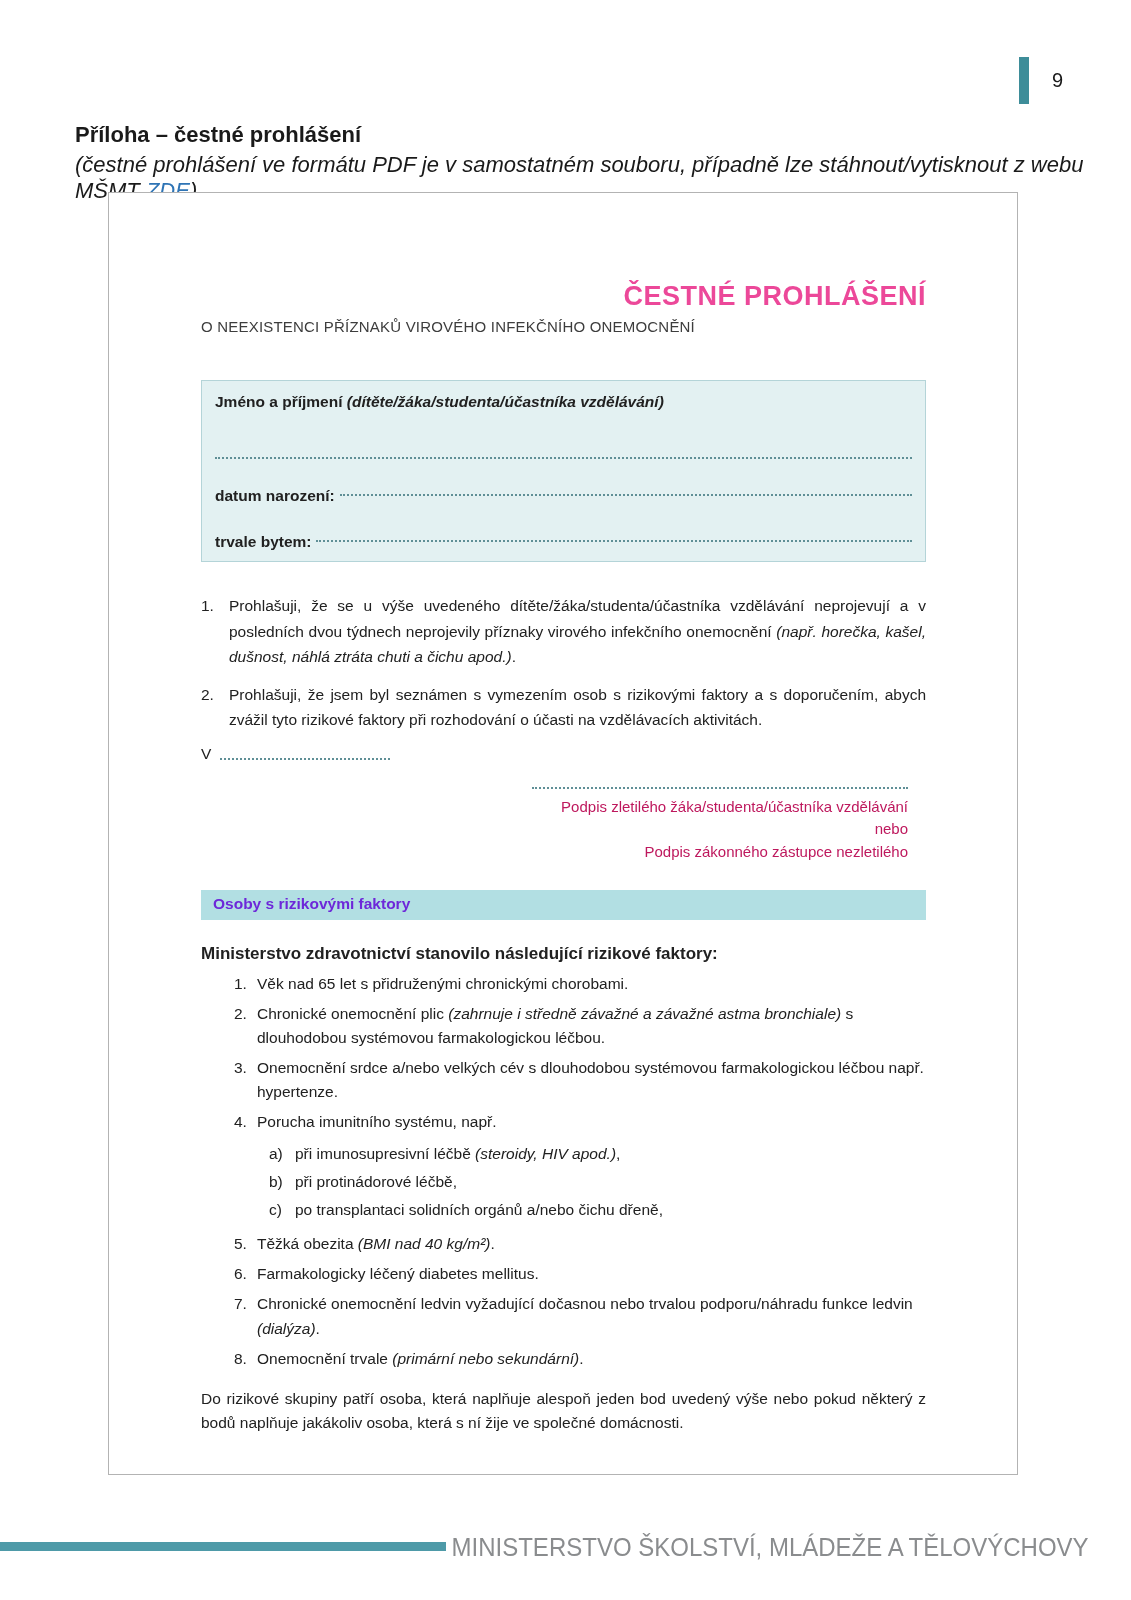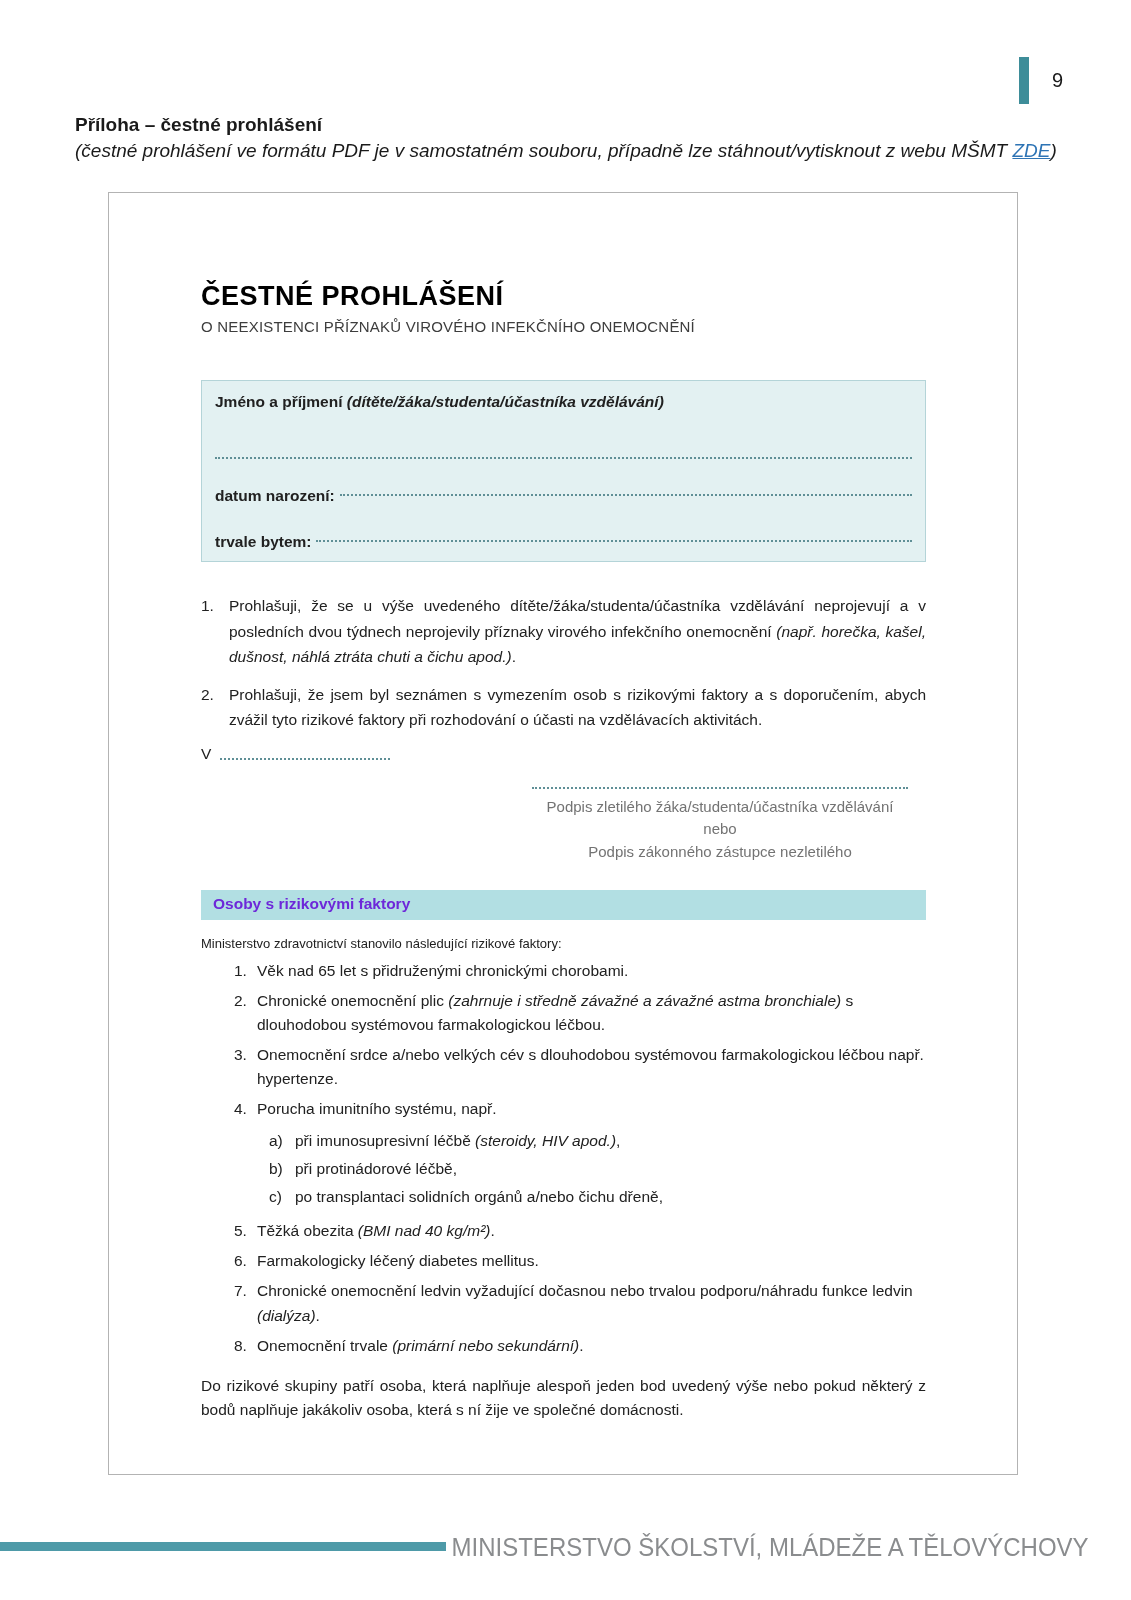--- a/index.html
+++ b/index.html
@@ -19,32 +19,32 @@
     font-family: "Liberation Sans", "DejaVu Sans", sans-serif;
     color: #212121;
   }
 
   
   .page-marker { position: absolute; top: 57px; left: 1019px; display: flex; align-items: center; }
   .page-bar { width: 10px; height: 47px; background: var(--accent-teal); }
   .page-num { font-size: 20px; color: #1a1a1a; margin-left: 23px; }
 
   
-  .doc-header { position: absolute; left: 75px; top: 114px; font-size: 19px; color: #1a1a1a; }
+  .doc-header { position: absolute; left: 75px; top: 122px; font-size: 22px; color: #1a1a1a; }
   .doc-header .title { font-weight: bold; margin-bottom: 4px; }
   .doc-header .note { font-style: italic; }
   .doc-header a.link { color: var(--link-blue); text-decoration: underline; font-style: italic; cursor: pointer; }
 
   
   .form-box {
     position: absolute; left: 108px; top: 192px; width: 910px; height: 1283px;
     border: 1px solid #b3b3b3; background: #fff;
     padding: 0 91px 0 92px;
   }
-  .form-title { text-align: left; font-size: 27px; font-weight: bold; letter-spacing: 0.5px; margin-top: 88px; color: #000000; }
+  .form-title { text-align: right; font-size: 27px; font-weight: bold; letter-spacing: 0.5px; margin-top: 88px; color: #ec4899; }
   .form-subtitle { text-align: left; font-size: 15px; color: #3d3d3d; letter-spacing: 0.2px; margin-top: 6px; }
 
   .dotline { border-bottom: 2px dotted var(--dots); height: 2px; }
 
   .name-box {
     margin-top: 45px; background: var(--name-box-bg); border: 1px solid var(--name-box-border);
     padding: 12px 13px 12px; height: 182px;
   }
   .nb-label { font-size: 15.5px; font-weight: bold; }
   .nb-label .it { font-style: italic; }
@@ -55,25 +55,25 @@
   .decl { list-style: none; margin-top: 31px; font-size: 15.5px; line-height: 1.65; }
   .decl > li { display: flex; margin-bottom: 12px; }
   .decl .num { width: 28px; flex: none; }
   .decl .txt { flex: 1; text-align: justify; }
   .decl i, .risk-list i { font-style: italic; }
 
   .vd-row { font-size: 15.5px; margin-top: 8px; display: flex; align-items: flex-end; }
   .vd-row + .vd-row { margin-top: 13px; }
   .vd-row .dotline { width: 170px; margin-left: 9px; margin-bottom: 3px; }
 
-  .sig-block { margin: 24px 18px 0 auto; width: 376px; text-align: center; font-size: 15px; line-height: 1.5; color: #737373; }
+  .sig-block { margin: 24px 18px 0 auto; width: 376px; text-align: right; font-size: 15px; line-height: 1.5; color: #be185d; }
   .sig-block .dotline { margin-bottom: 7px; }
 
   .risk-header { margin-top: 27px; background: var(--risk-header-bg); font-weight: bold; font-size: 15.5px; padding: 5px 12px 7px; color: #6d28d9; }
-  .risk-intro { margin-top: 16px; font-weight: normal; font-size: 13px; }
+  .risk-intro { margin-top: 24px; font-weight: bold; font-size: 17px; }
 
   .risk-list { list-style: none; margin-top: 8px; padding-left: 33px; font-size: 15.5px; line-height: 1.55; }
   .risk-list > li { display: flex; margin-bottom: 6px; }
   .risk-list .num { width: 23px; flex: none; }
   .risk-list .txt { flex: 1; }
   .sub-list { list-style: none; padding-left: 35px; margin-top: 2px; }
   .sub-list > li { display: flex; margin-bottom: 4px; }
   .sub-list .num { width: 26px; flex: none; }
 
   .closing { margin-top: 16px; font-size: 15.5px; line-height: 1.6; text-align: justify; }

